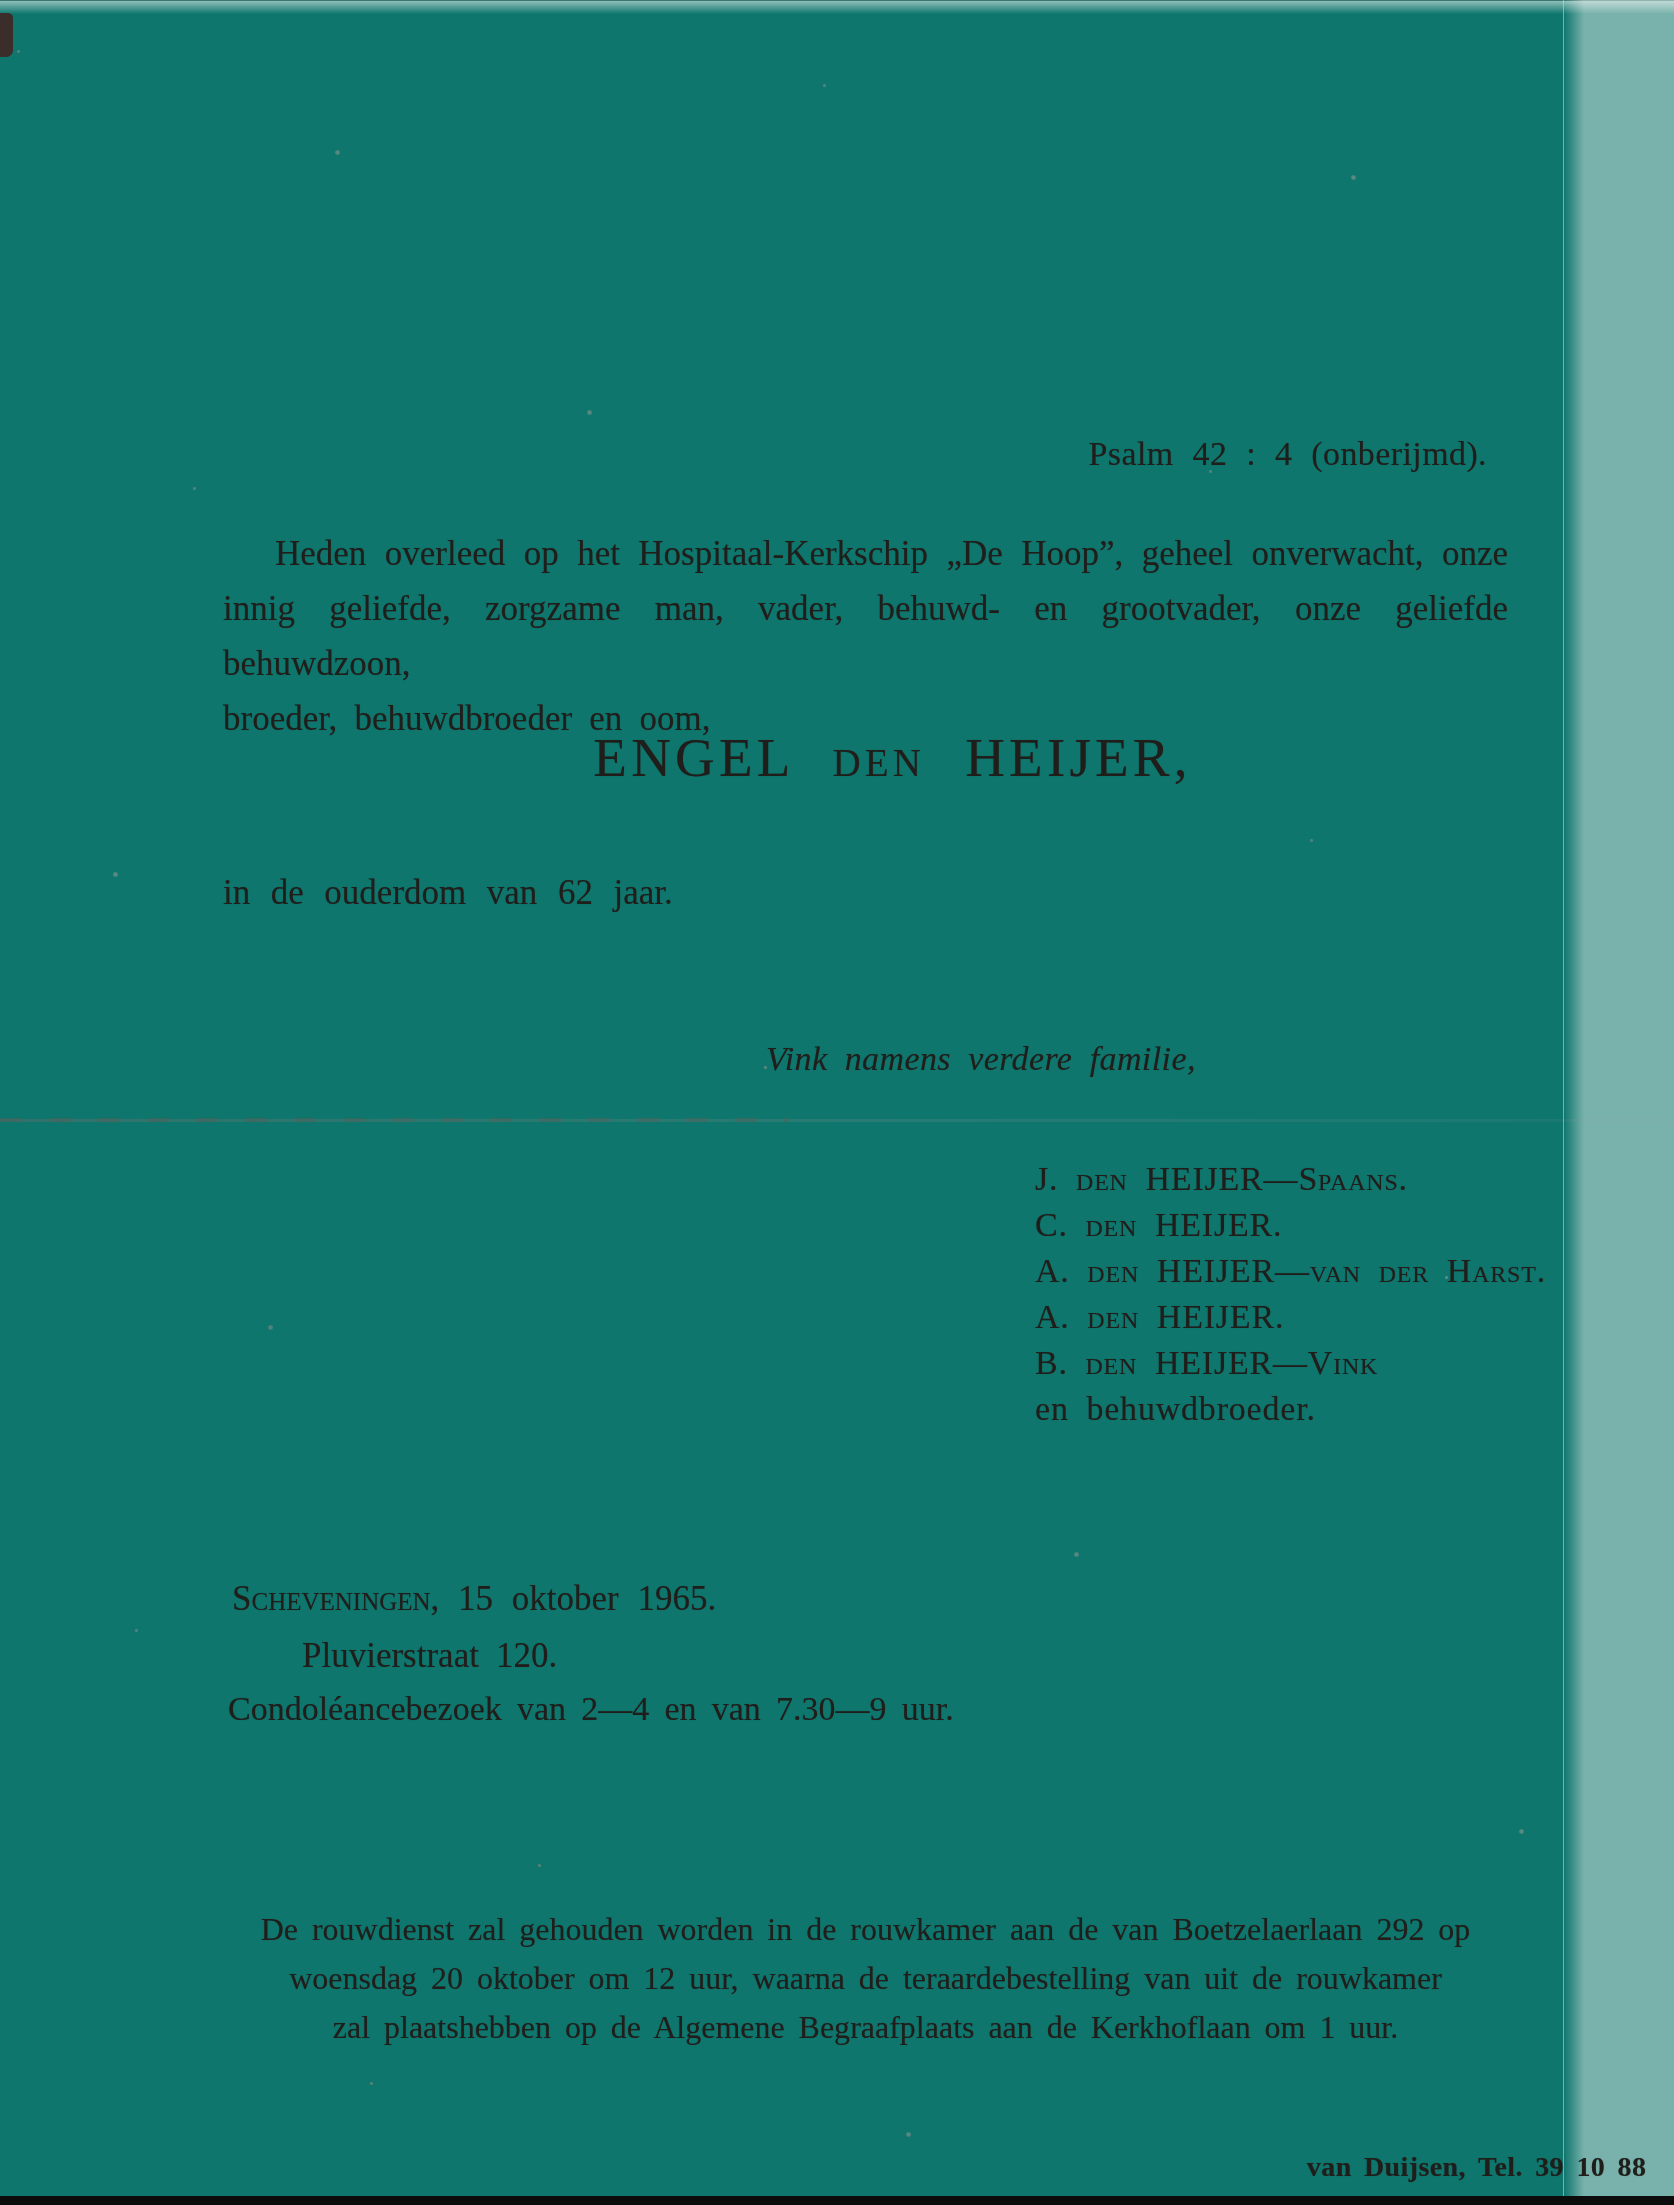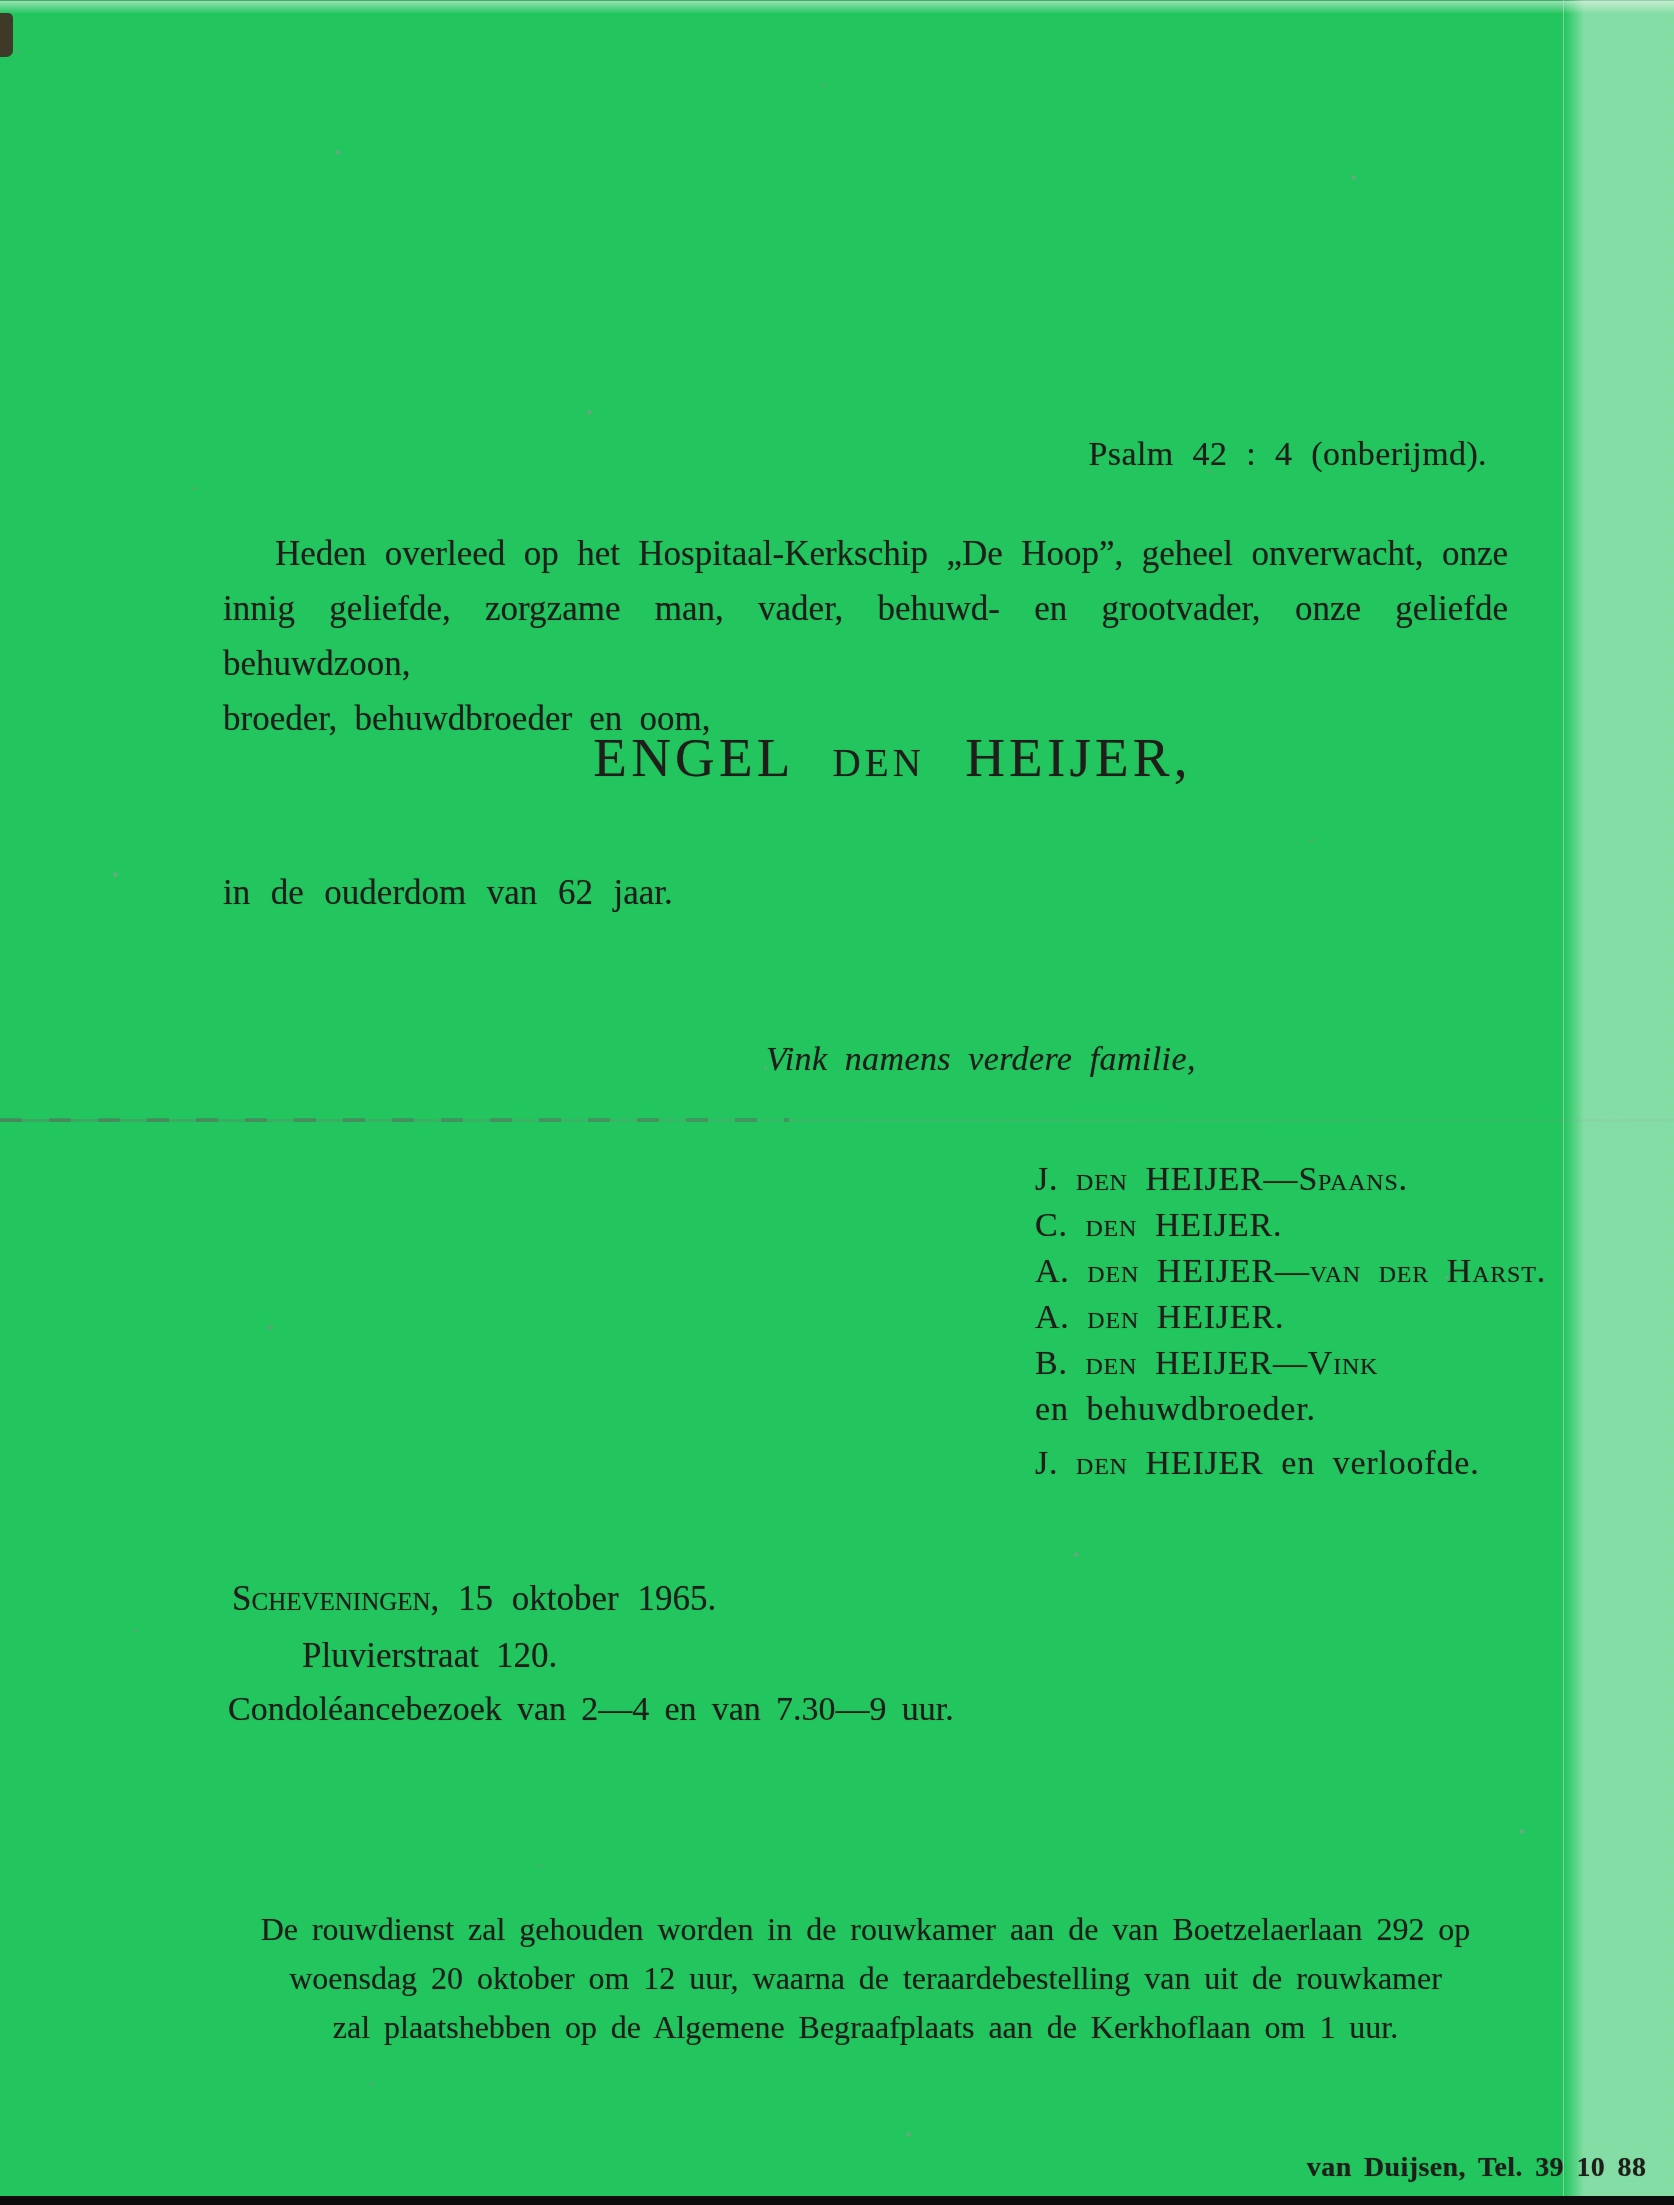--- a/index.html
+++ b/index.html
@@ -5,21 +5,21 @@
   html,body{margin:0;padding:0;}
   body{
     width:1675px;height:2205px;
     background:#e4e3e0;
     font-family:"Liberation Serif", serif;
     position:relative;
     overflow:hidden;
   }
   .page{
     position:absolute;inset:0;
-    background:#22c55e;
+    background:#0f766e;
     color:#201e1b;
   }
   
   .edge-right{
     position:absolute;top:0;right:0;width:111px;height:100%;
     background:linear-gradient(to right, rgba(255,255,255,0) 0%, rgba(250,250,247,0.45) 18%, rgba(250,250,247,0.45) 100%);
     border-left:0.8px solid rgba(160,160,155,0.25);
   }
   .edge-top{
     position:absolute;top:0;left:0;width:100%;height:13.4px;
@@ -157,23 +157,20 @@
     </div>
     <div class="name-line">
       <span class="sc">A. den HEIJER.</span><span></span>
     </div>
     <div class="name-line">
       <span class="sc">B. den HEIJER—Vink</span><span></span>
     </div>
     <div class="name-line">
       <span class="sc"></span><span>en behuwdbroeder.</span>
     </div>
-    <div class="name-line gap">
-      <span class="sc">J. den HEIJER</span><span> en verloofde.</span>
-    </div>
   </div>
 
   <div class="txt placedate ink">
     <span class="sc">Scheveningen,</span><span> 15 oktober 1965.</span>
   </div>
 
   <div class="txt address ink">Pluvierstraat 120.</div>
 
   <div class="txt visiting ink">Condoléancebezoek van 2—4 en van 7.30—9 uur.</div>
 

